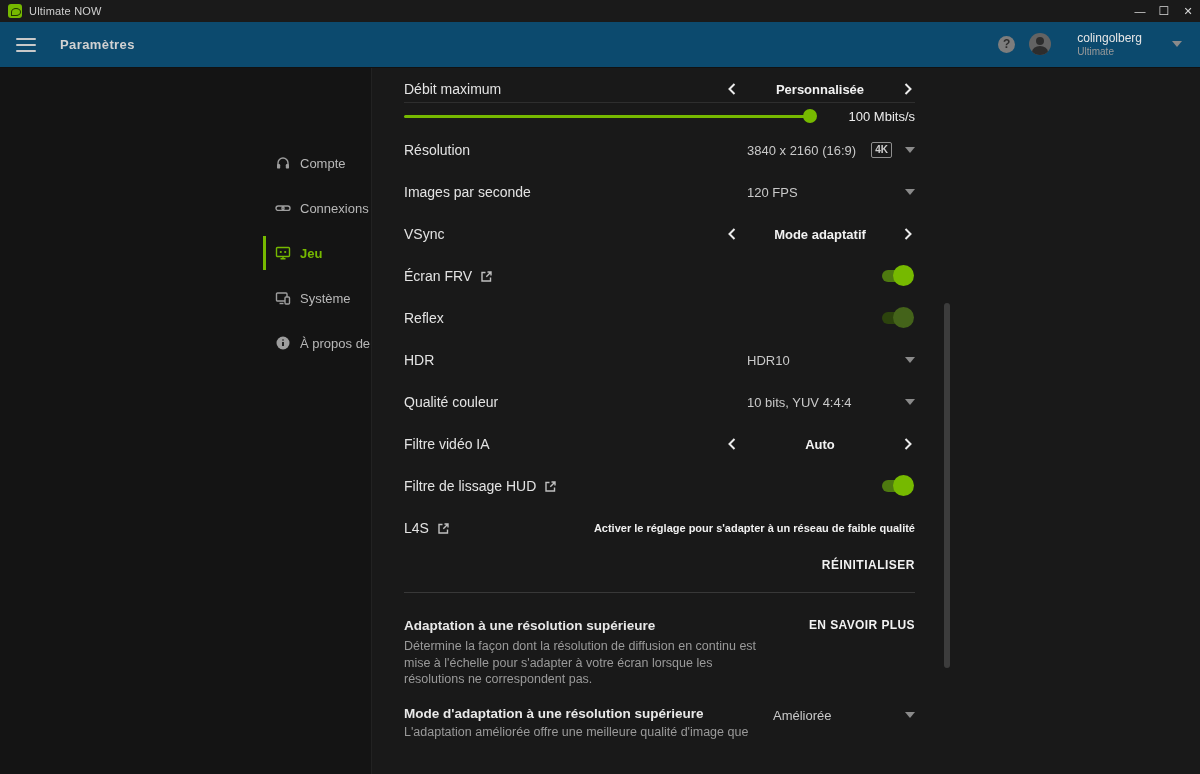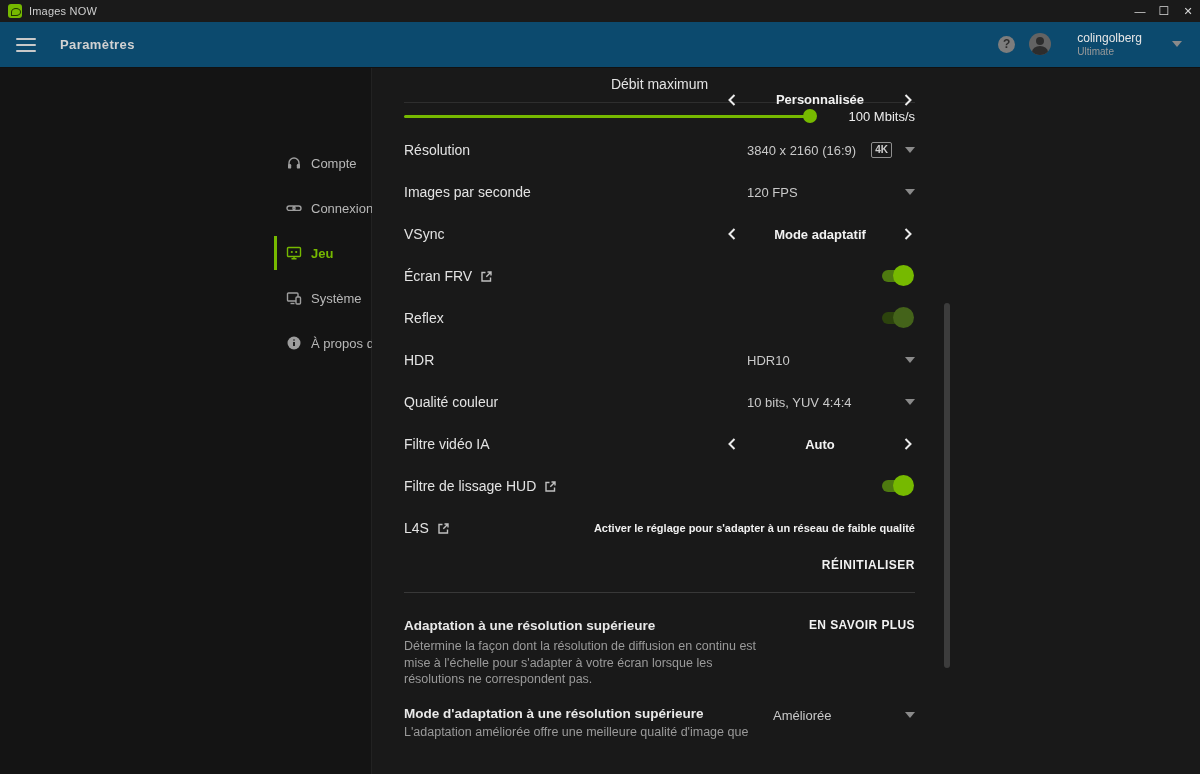--- a/index.html
+++ b/index.html
@@ -28,37 +28,37 @@
   .avatar::before { content:""; position:absolute; left:7px; top:4px; width:8px; height:8px; border-radius:50%; background:#2d2d2d; }
   .avatar::after { content:""; position:absolute; left:3px; top:13px; width:16px; height:12px; border-radius:50% 50% 0 0; background:#2d2d2d; }
   .user-text { display:flex; flex-direction:column; line-height:1.15; }
   .user-name { font-size:12px; color:#e6e6e6; }
   .user-tier { font-size:10px; color:#9a9a9a; }
   .caret-down { width:0; height:0; border-left:5px solid transparent; border-right:5px solid transparent; border-top:6px solid #8a8a8a; margin-left:4px; }
 
   
   .body { flex:1; display:flex; min-height:0; }
   .sidebar { width:372px; flex:0 0 auto; background:#141414; border-right:1px solid #222; position:relative; }
-  .nav { position:absolute; left:274px; top:78px; }
+  .nav { position:absolute; left:263px; top:78px; }
   .nav-item { display:flex; align-items:center; height:34px; margin-bottom:11px; padding-left:9px; border-left:3px solid transparent; cursor:pointer; }
   .nav-item .nicon { width:16px; height:16px; margin-right:9px; flex:0 0 auto; }
   .nav-item .nicon svg { stroke:#9d9d9d; fill:none; stroke-width:1.4; }
   .nav-item .nicon svg .fill { fill:#9d9d9d; stroke:none; }
   .nav-label { font-size:13px; color:#b8b8b8; white-space:nowrap; }
   .nav-item.selected { border-left-color:#76b900; }
   .nav-item.selected .nav-label { color:#76b900; font-weight:bold; }
   .nav-item.selected .nicon svg { stroke:#76b900; }
   .nav-item.selected .nicon svg .fill { fill:#76b900; }
 
   .content { flex:1; background:#191919; position:relative; padding:8px 0 0 32px; overflow:hidden; }
   .settings { width:511px; }
 
   
   .row { display:flex; align-items:center; height:42px; }
-  .row.first { height:27px; border-bottom:1px solid #2e2e2e;flex-direction:column; }
+  .row.first { height:27px; border-bottom:1px solid #2e2e2e; }
   .row-label { font-size:14px; color:#e3e3e3; display:flex; align-items:center; gap:8px; white-space:nowrap; }
   .ext-icon { width:13px; height:13px; display:inline-block; }
   .ext-icon svg { stroke:#c0c0c0; fill:none; stroke-width:1.4; }
   .row-control { margin-left:auto; display:flex; align-items:center; }
 
   
   .stepper { width:190px; display:flex; align-items:center; }
   .step-btn { width:14px; display:flex; justify-content:center; cursor:pointer; }
   .step-btn svg { stroke:#ececec; fill:none; stroke-width:2; }
   .step-value { flex:1; text-align:center; font-size:13px; font-weight:bold; color:#f2f2f2; }
@@ -106,21 +106,21 @@
   
   .scrollbar-thumb { position:absolute; left:572px; top:235px; width:6px; height:365px; background:#3c3c3c; border-radius:3px; cursor:pointer; }
 </style>
 </head>
 <body>
 
 <div class="window">
 
   <div class="titlebar">
     <div class="app-logo"></div>
-    <div class="app-title">Images NOW</div>
+    <div class="app-title">Ultimate NOW</div>
     <div class="win-controls">
       <div class="win-btn">—</div>
       <div class="win-btn max">☐</div>
       <div class="win-btn">✕</div>
     </div>
   </div>
 
   <div class="header">
     <div class="hamburger">
         <span></span>

